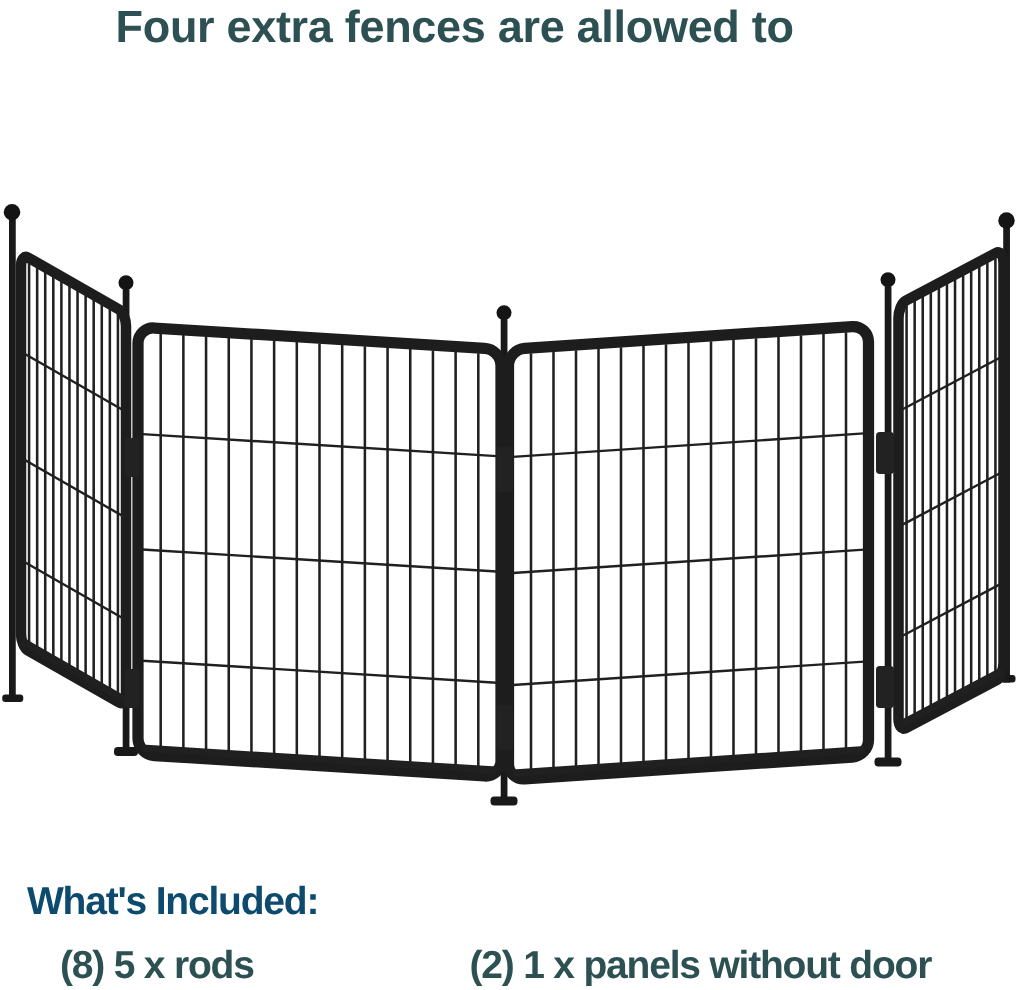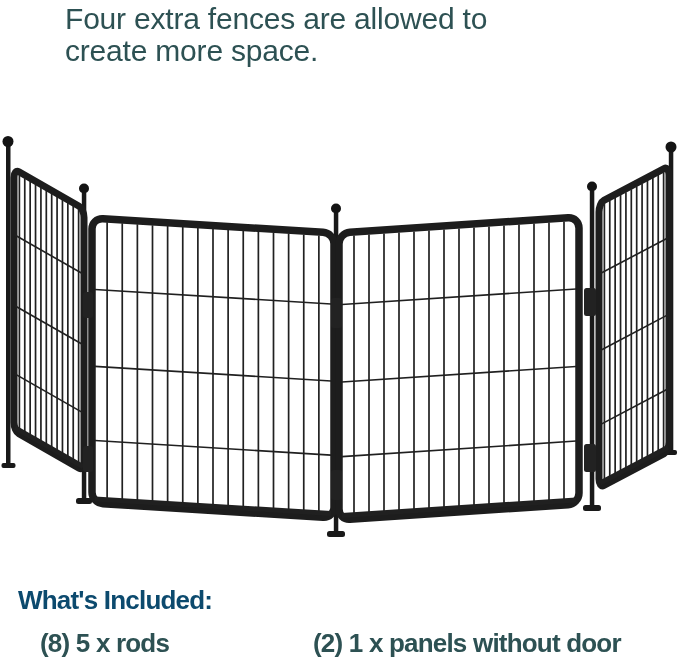--- a/index.html
+++ b/index.html
@@ -5,24 +5,24 @@
   html,body{margin:0;padding:0;}
   body{
     width:679px;height:660px;
     background:#ffffff;
     position:relative;
     overflow:hidden;
     font-family:"Liberation Sans", sans-serif;
   }
   .headline{
     position:absolute;
-    left:65px;top:3px;
+    left:77px;top:3px;
     font-size:30px;
     line-height:32px;
-    font-weight:400;
+    font-weight:700;
     letter-spacing:-0.2px;
     color:#2d5153;
   }
   .fence-svg{
     position:absolute;
     left:0;top:0;
     width:679px;height:660px;
   }
   .included-label{
     position:absolute;
@@ -44,21 +44,20 @@
     white-space:nowrap;
   }
   .item-rods{left:40px;}
   .item-panels{left:313px;}
 </style>
 </head>
 <body>
 
 <div class="headline">
   <div>Four extra fences are allowed to</div>
-  <div>create more space.</div>
 </div>
 
 <svg class="fence-svg" viewBox="0 0 679 660" aria-hidden="true">
 
   <g>
     <rect x="6" y="145" width="4.5" height="322" fill="#191919"></rect>
     <rect x="1.5" y="463" width="14" height="5" rx="2" fill="#191919"></rect>
     <circle cx="8" cy="141.5" r="5.5" fill="#141414"></circle>
   </g>
   <g>

